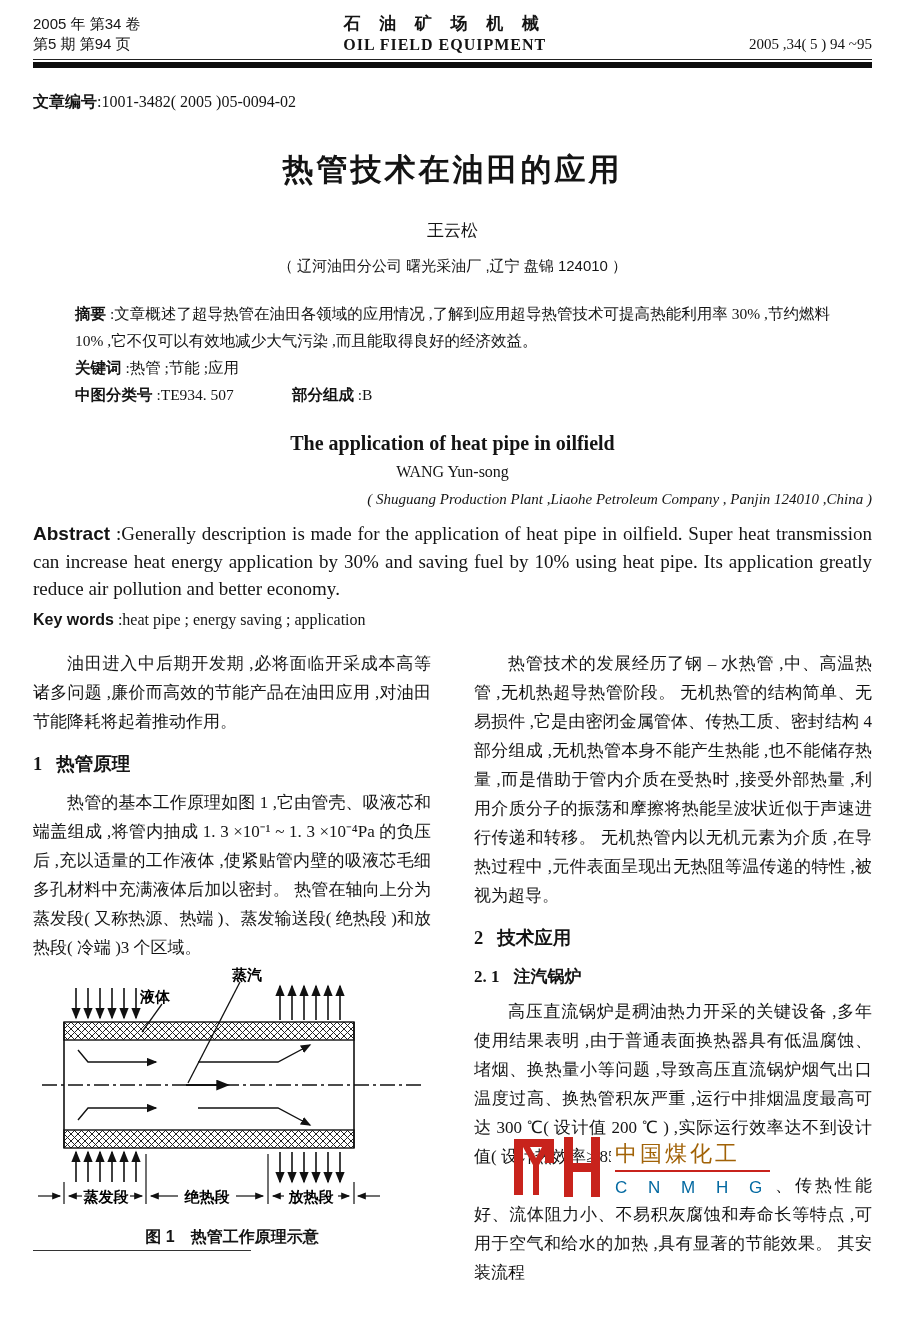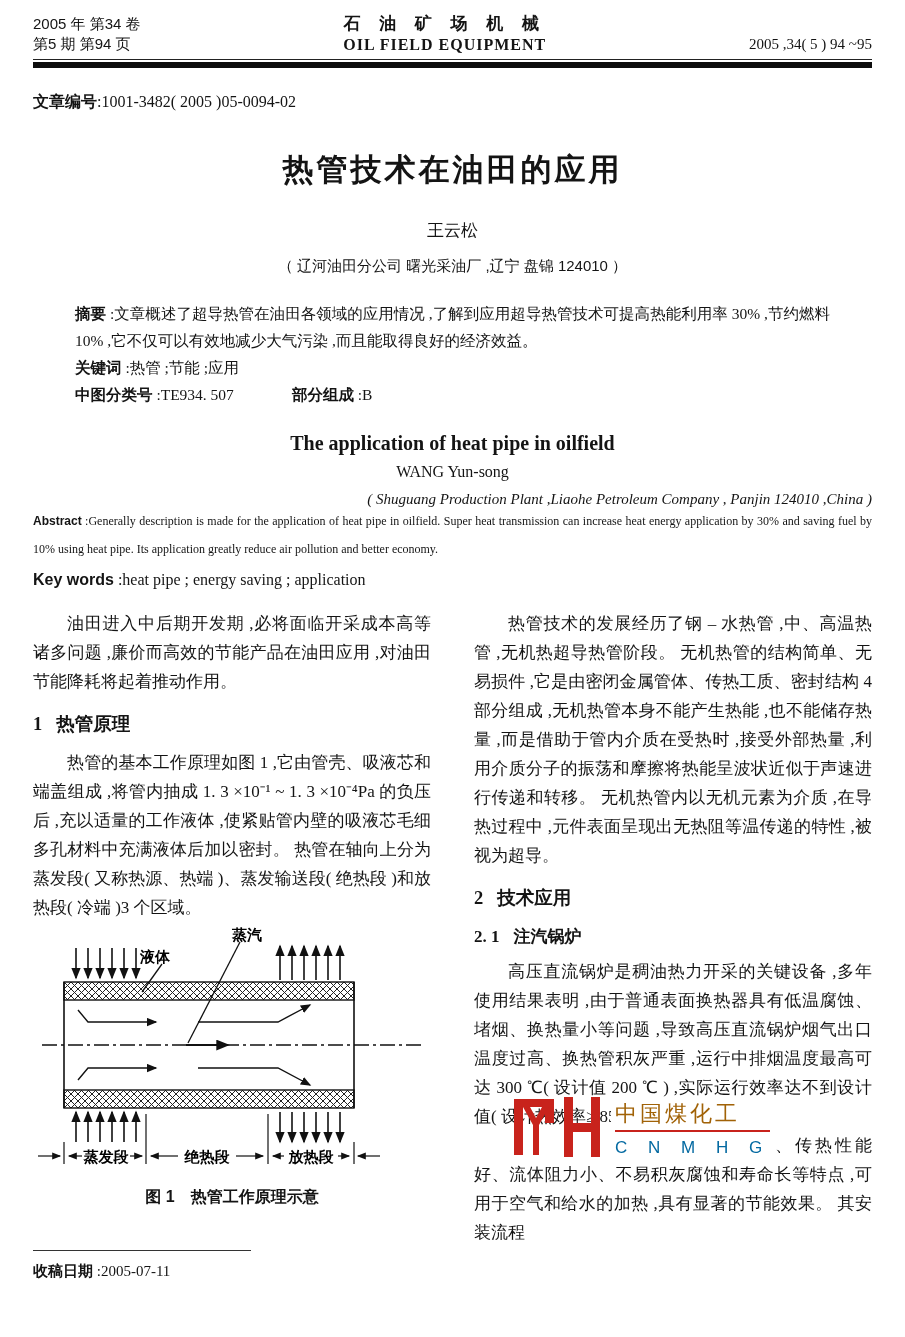--- a/index.html
+++ b/index.html
@@ -25,21 +25,21 @@
   .author-cn{margin-top:28px;text-align:center;font-family:"Liberation Sans",sans-serif;font-size:17px;}
   .affil-cn{margin-top:15px;text-align:center;font-family:"Liberation Sans",sans-serif;font-size:15px;}
 
   .abs-block{margin:24px 42px 0 42px;font-size:15.5px;line-height:27px;text-align:justify;}
   .kw-line,.clc-line{margin:0 42px;font-size:15.5px;line-height:27px;}
   .clc-gap{display:inline-block;width:58px;}
 
   .en-title{margin-top:24px;text-align:center;font-size:20px;font-weight:bold;}
   .en-author{margin-top:8px;text-align:center;font-size:16px;}
   .en-affil{margin-top:10px;text-align:right;font-size:15px;font-style:italic;}
-  .en-abs{font-size:12px;line-height:27.5px;text-align:justify;}
+  .en-abs{margin-top:12px;font-size:19px;line-height:27.5px;text-align:justify;}
   .en-kw{margin-top:3px;font-size:16px;line-height:27px;}
 
   
   .cols{display:flex;gap:43px;margin-top:16px;}
   .col{width:405px;font-size:17px;line-height:29px;text-align:justify;}
   .body-p{margin:0;text-indent:2em;}
   .h-sec{font-family:"Liberation Sans",sans-serif;font-weight:bold;font-size:18.5px;
          margin:13px 0 9px 0;text-indent:0;}
   .h-sub{font-family:"Liberation Sans",sans-serif;font-weight:bold;font-size:17px;
          margin:8px 0 6px 0;text-indent:0;}
@@ -240,16 +240,13 @@
             <div class="en-txt">C N M H G</div>
           </div>
         </div>
       </div>
     </div>
   </div>
 </div>
 
 <div class="footnote">
   <div class="fn-rule"></div>
-  <div class="fn-line">
-    <span class="lbl">收稿日期</span><span class="val"> :2005-07-11</span>
-  </div>
 </div>
 
 </body></html>

